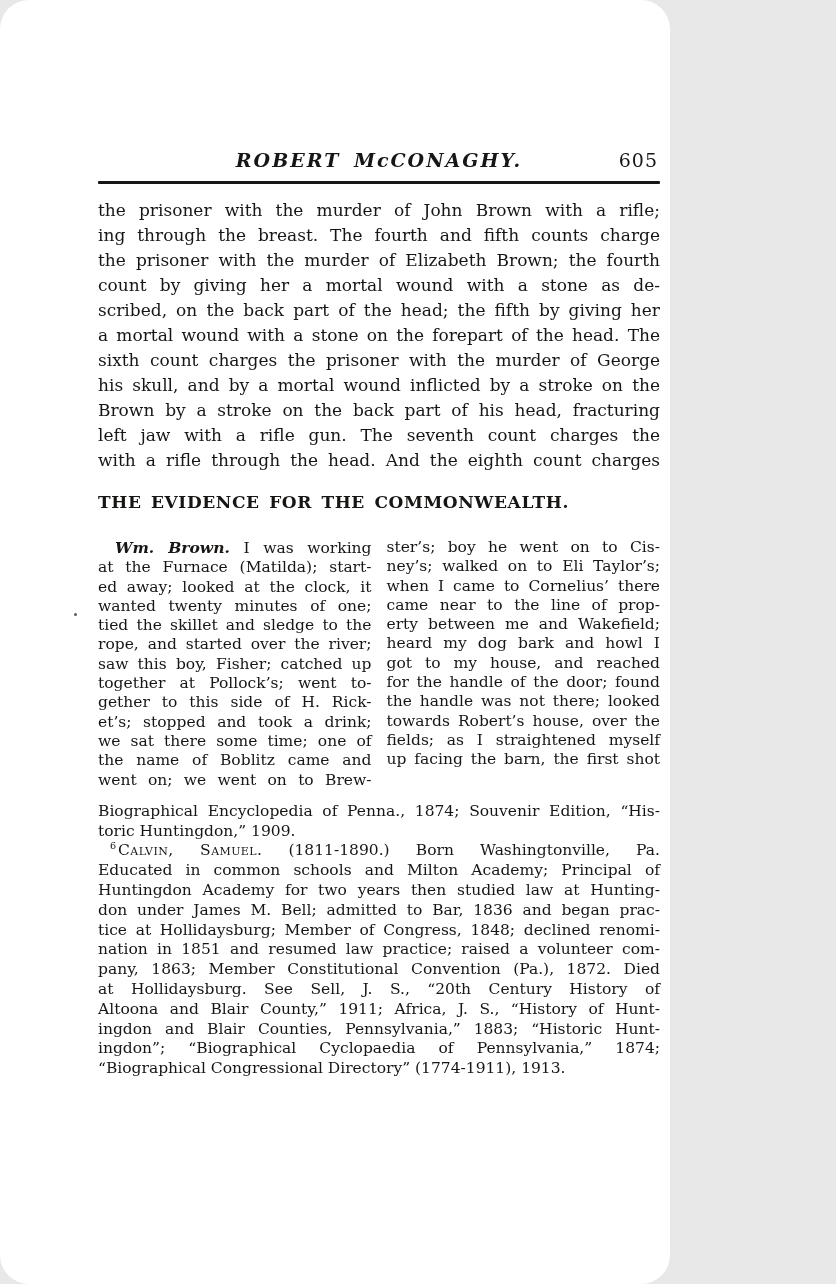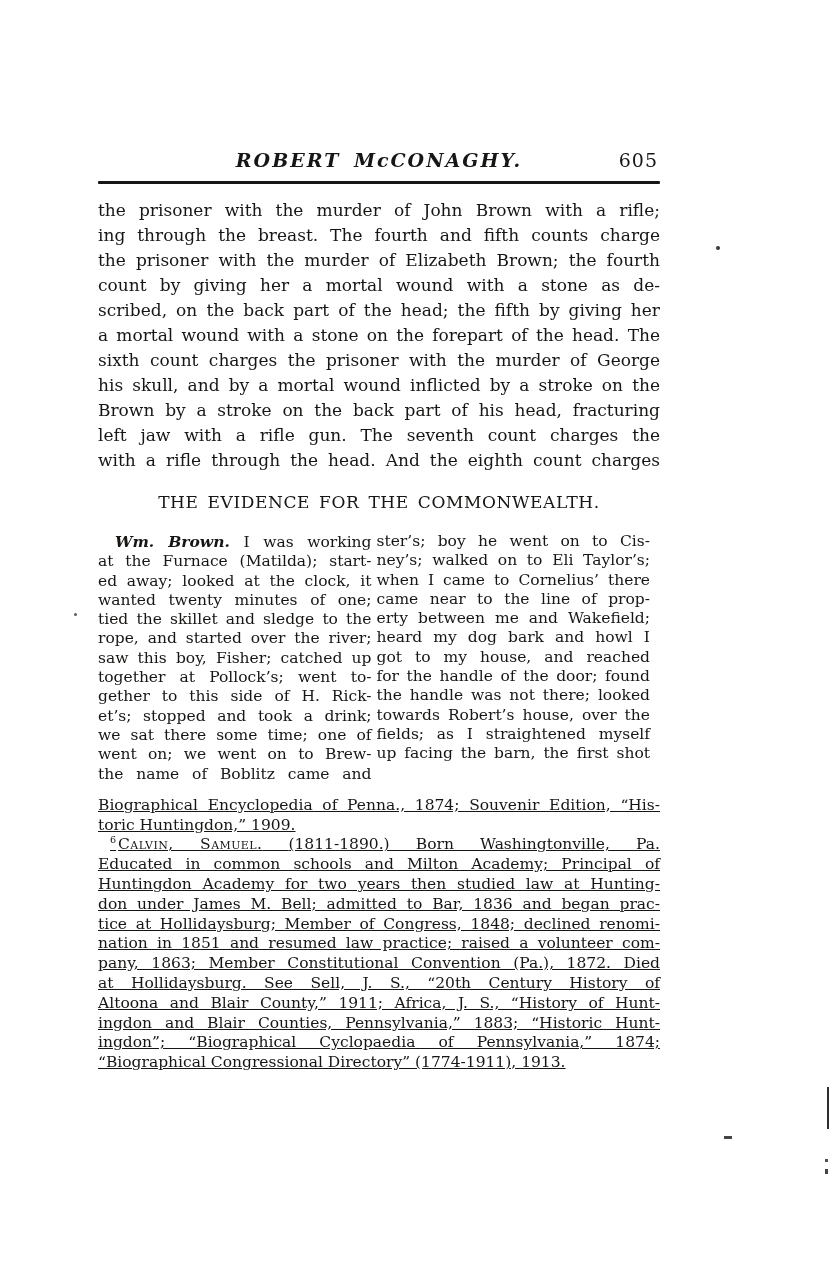--- a/index.html
+++ b/index.html
@@ -3,25 +3,26 @@
 <meta charset="utf-8">
 <style>
   :root{
     --color-paper:#ffffff;
     --color-ink:#181614;
   }
   *{margin:0;padding:0;box-sizing:border-box;}
   html,body{background:#e8e8e8;}
   .page{
     position:relative;
-    width:836px;height:1284px;
+    width:670px;height:1284px;
     background:var(--color-paper);
     font-family:"DejaVu Serif","Liberation Serif",serif;
     color:var(--color-ink);
     overflow:hidden;
+    border-radius:29px;
   }
   .content{
     position:absolute;left:98px;top:0;width:562px;
   }
   
   .pg-header{
     position:relative;
     margin-top:148px;height:24px;
   }
   .running-title{
@@ -44,36 +45,35 @@
     text-align:justify;
     text-align-last:justify;
     white-space:nowrap;
   }
   
   .body-par{margin-top:14px;font-size:17px;}
   .body-par .tline{line-height:25px;}
   
   .section-heading{
     margin-top:19px;
-    text-align:center;
     font-size:17px;line-height:20px;
-    font-weight:normal;letter-spacing:0.6px;word-spacing:3px;
+    font-weight:bold;letter-spacing:0.6px;word-spacing:3px;
   }
   
   .columns{
-    margin-top:20px;
-    display:flex;gap:5px;
+    margin-top:26px;
+    display:flex;gap:15px;
     font-size:15.5px;
   }
   .col{width:273.5px;}
   .col .tline{line-height:19.3px;}
   .first-line{text-indent:17px;}
   .witness{font-weight:bold;font-style:italic;}
   
-  .footnote{margin-top:12px;font-size:15.5px;text-decoration:underline;}
+  .footnote{margin-top:12px;font-size:15.5px;}
   .footnote .tline{line-height:19.8px;}
   .footnote .tline.last{text-align-last:left;}
   .entry-first{text-indent:12px;}
   .fn-sup{vertical-align:super;font-size:0.62em;line-height:0;margin-right:2px;}
   .fn-name{font-variant:small-caps;letter-spacing:0.4px;}
   
   .artifact{position:absolute;background:var(--color-ink);}
   .a-dot1{left:716px;top:246px;width:4px;height:4px;border-radius:50%;opacity:.85;}
   .a-dot2{left:74px;top:613px;width:3px;height:3px;border-radius:50%;opacity:.7;}
   .a-vline{left:827px;top:1087px;width:2px;height:42px;opacity:.9;}
@@ -116,22 +116,22 @@
             <div class="tline">at the Furnace (Matilda); start-</div>
             <div class="tline">ed away; looked at the clock, it</div>
             <div class="tline">wanted twenty minutes of one;</div>
             <div class="tline">tied the skillet and sledge to the</div>
             <div class="tline">rope, and started over the river;</div>
             <div class="tline">saw this boy, Fisher; catched up</div>
             <div class="tline">together at Pollock’s; went to-</div>
             <div class="tline">gether to this side of H. Rick-</div>
             <div class="tline">et’s; stopped and took a drink;</div>
             <div class="tline">we sat there some time; one of</div>
+            <div class="tline">the name of Boblitz came and</div>
             <div class="tline last">went on; we went on to Brew-</div>
-            <div class="tline">the name of Boblitz came and</div>
           </div>
       </div>
       <div class="col">
         <div>
             <div class="tline">ster’s; boy he went on to Cis-</div>
             <div class="tline">ney’s; walked on to Eli Taylor’s;</div>
             <div class="tline">when I came to Cornelius’ there</div>
             <div class="tline">came near to the line of prop-</div>
             <div class="tline">erty between me and Wakefield;</div>
             <div class="tline">heard my dog bark and howl I</div>

